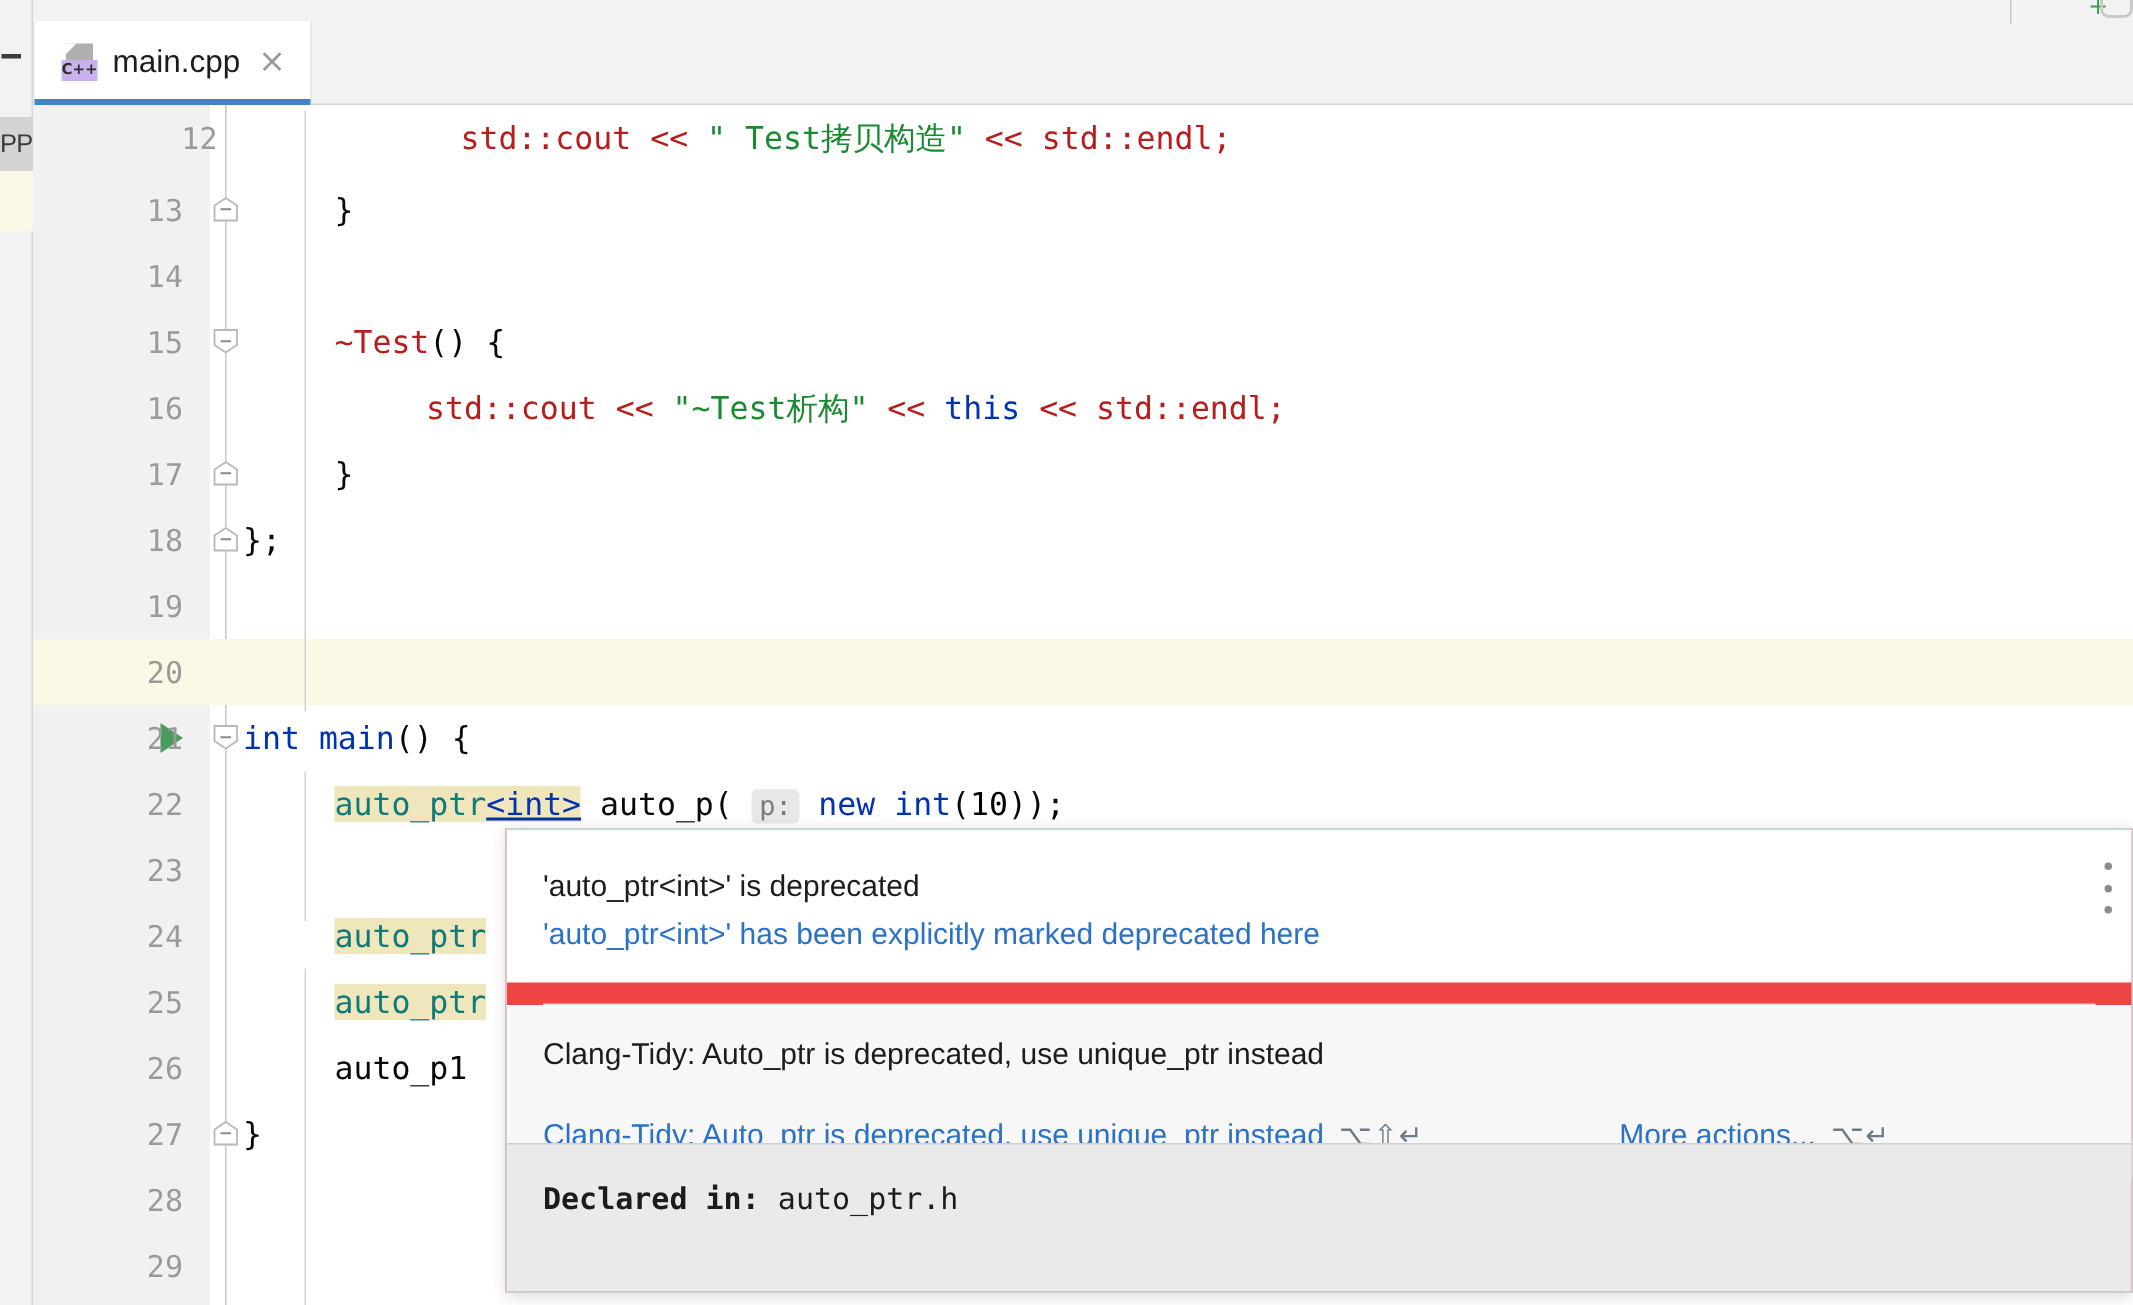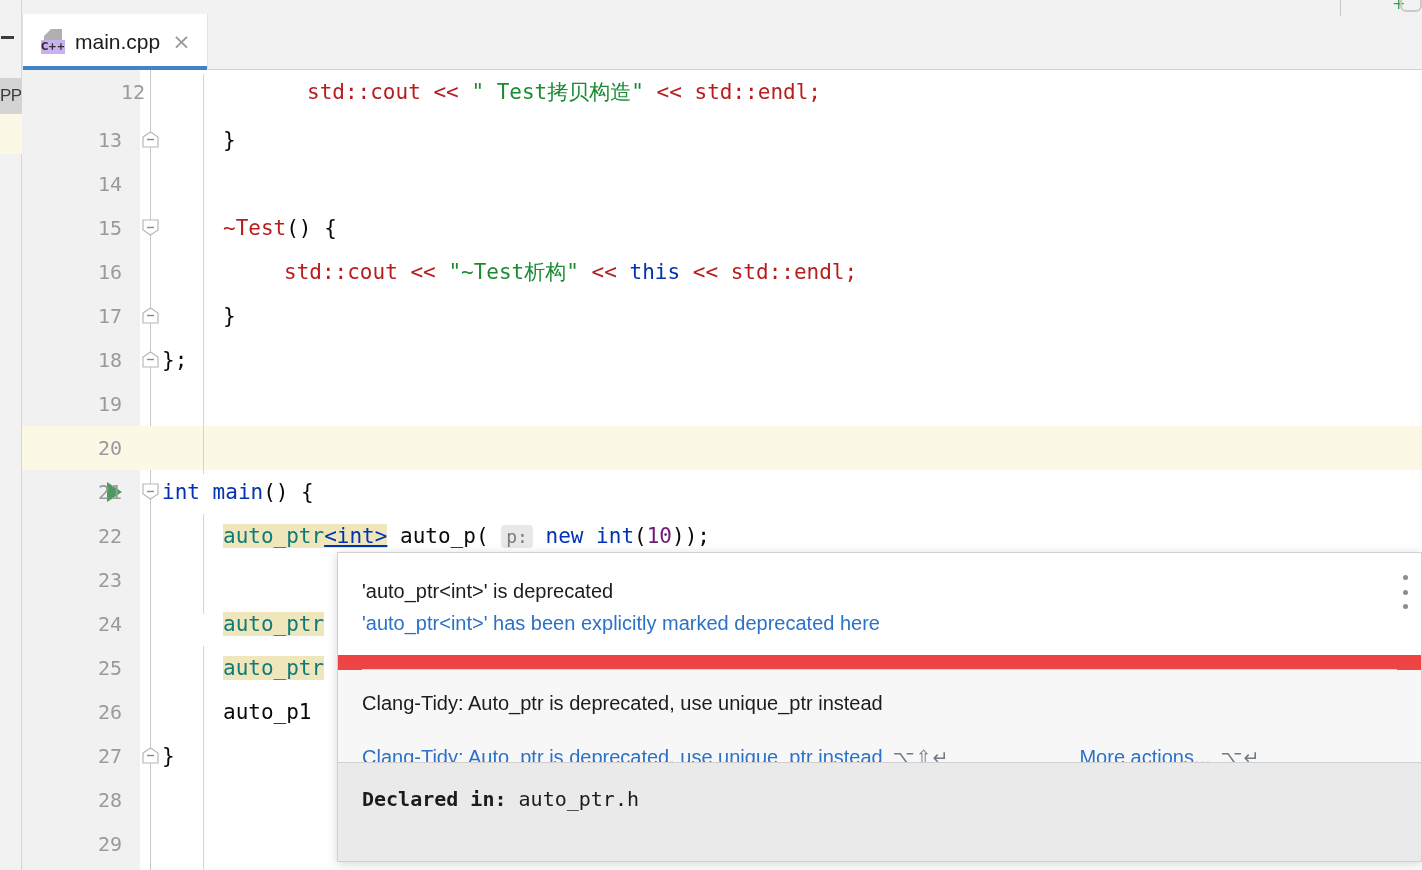--- a/index.html
+++ b/index.html
@@ -109,21 +109,21 @@
     font-family: "DejaVu Sans Mono", monospace; font-size: 21px;
   }
   .indent-guide {
     position: absolute; left: 181px; width: 1px; background: #d4d4d4;
   }
 
   
   .t-ns   { color: #b91c1c; }
   .t-str  { color: #1a8b33; }
   .t-kw   { color: #0033b3; margin-top: 28px; }
-  .t-num  { color: #701a75; }
+  .t-num  { color: #000000; }
   .t-type { color: #0f7a7a; }
   .t-tmpl { color: #0033b3; text-decoration: underline; }
   .t-plain{ color: #080808; }
   .hl-tok { background: #f0e6bb; }
 
   .param-hint {
     background: #e8e8e8; color: #7a7a7a; border-radius: 4px;
     padding: 1px 5px; font-size: 18px;
   }
 

